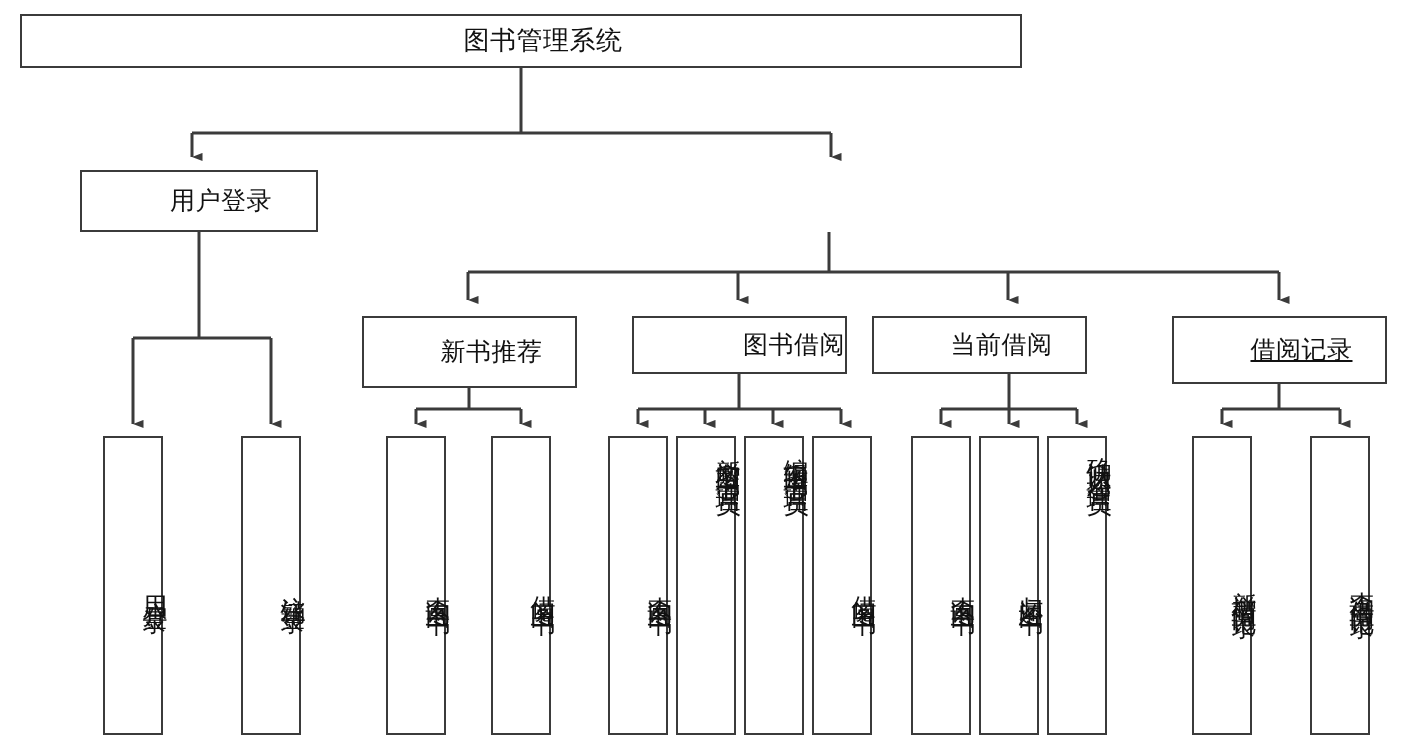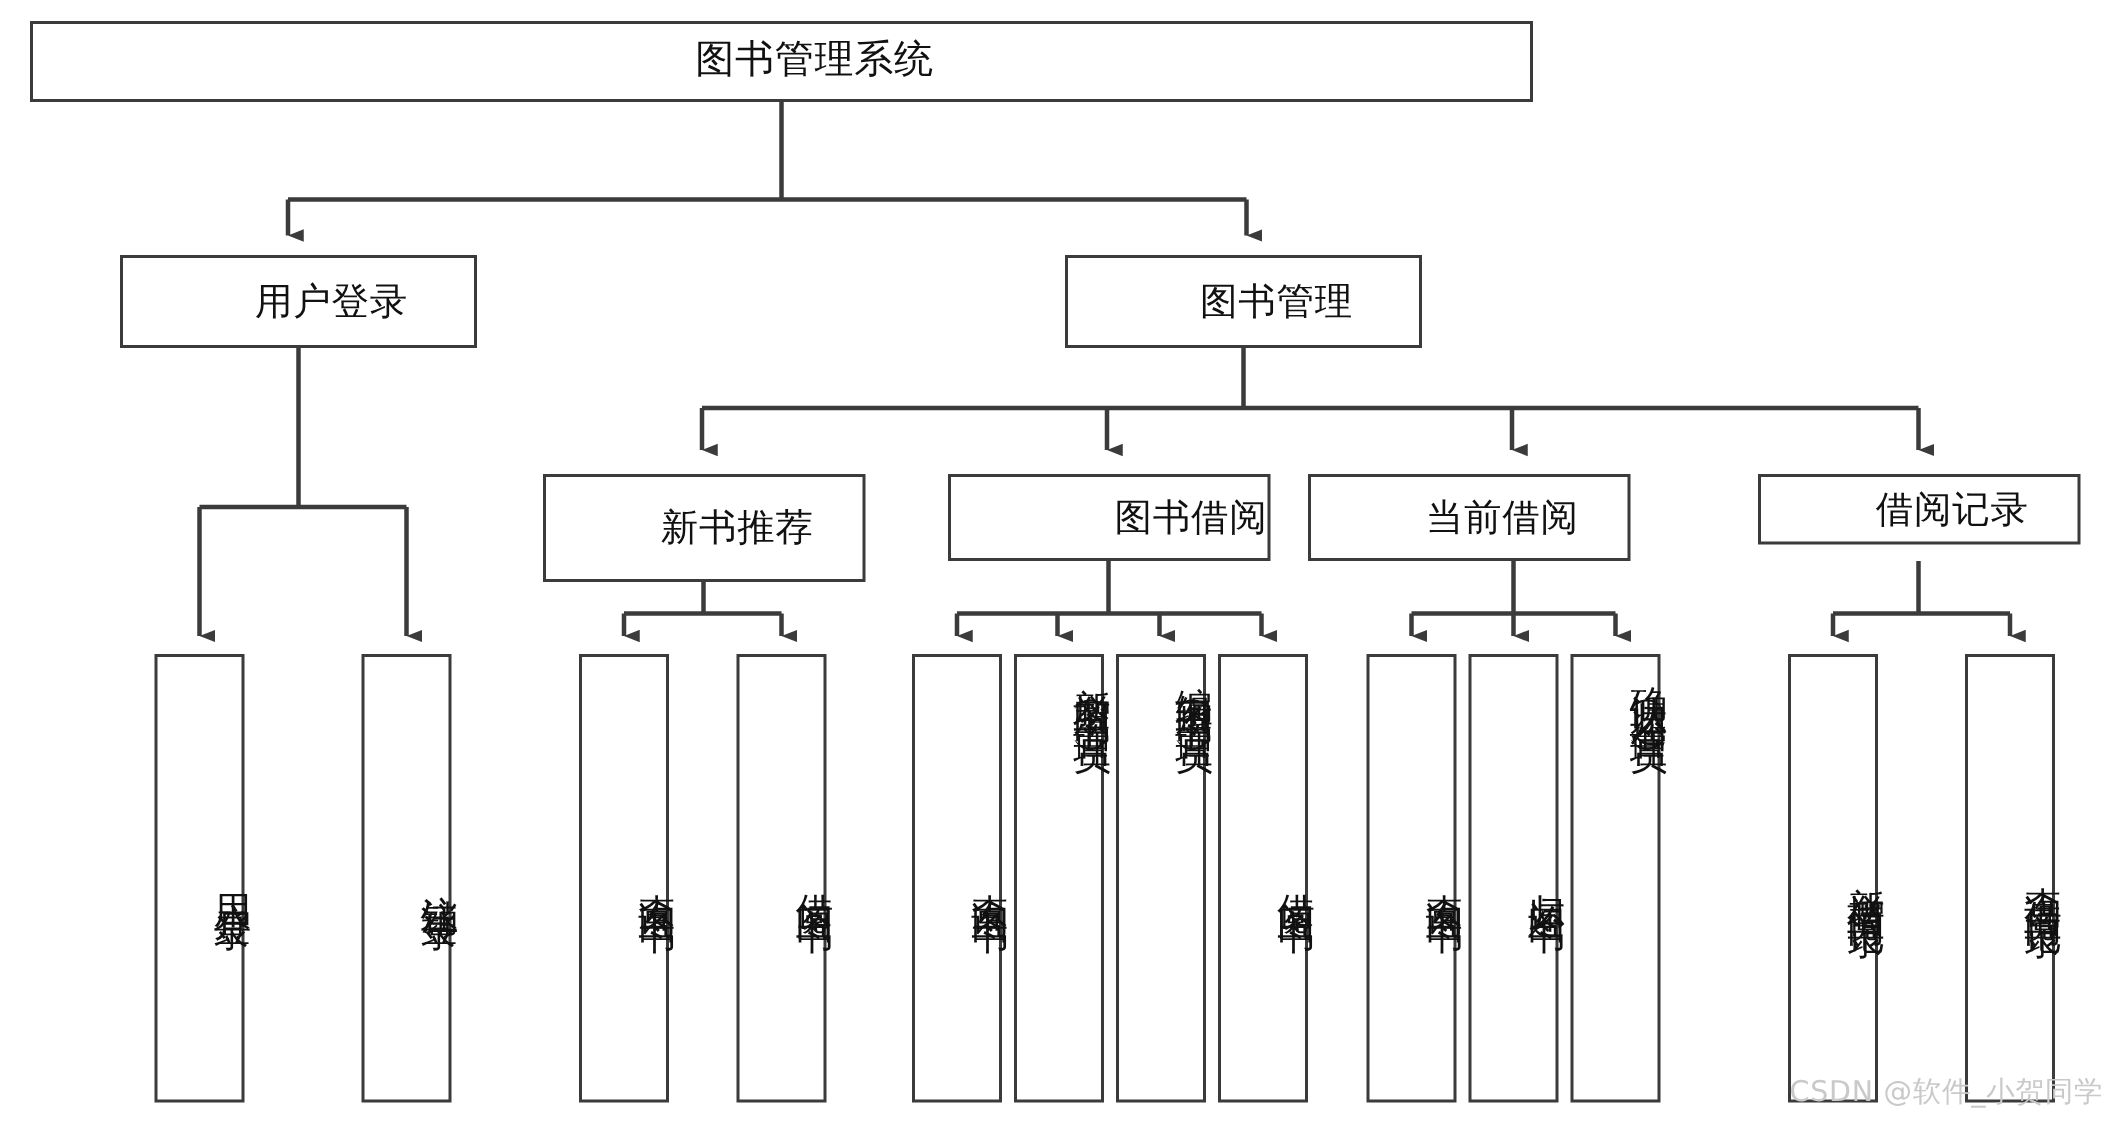--- a/index.html
+++ b/index.html
@@ -135,34 +135,31 @@
     </g>
   </svg>
 
   <div class="node horiz root" style="left:20px; top:14px; width:1002px; height:54px;">
     <span class="label">图书管理系统</span>
   </div>
 
   <div class="node horiz" style="left:80px; top:170px; width:238px; height:62px;">
     <span class="label">用户登录</span>
   </div>
-  <div class="node horiz" style="left:710px; top:170px; width:238px; height:62px;">
-    <span class="label">图书管理</span>
-  </div>
 
   <div class="node horiz" style="left:362px; top:316px; width:215px; height:72px;">
     <span class="label">新书推荐</span>
   </div>
   <div class="node horiz" style="left:632px; top:316px; width:215px; height:58px;justify-content:flex-end;">
     <span class="label">图书借阅</span>
   </div>
   <div class="node horiz" style="left:872px; top:316px; width:215px; height:58px;">
     <span class="label">当前借阅</span>
   </div>
-  <div class="node horiz" style="left:1172px; top:316px; width:215px; height:47px;">
+  <div class="node horiz" style="left:1172px; top:316px; width:215px; height:68px;text-decoration:underline;">
     <span class="label">借阅记录</span>
   </div>
 
   <div class="node vert align-center" style="left:103px; top:436px; width:60px; height:299px;">
     <span class="label">用户登录</span>
   </div>
   <div class="node vert align-center" style="left:241px; top:436px; width:60px; height:299px;">
     <span class="label">注销登录</span>
   </div>
 
@@ -196,15 +193,14 @@
     <span class="label">确认归还（管理员）</span>
   </div>
 
   <div class="node vert align-center" style="left:1192px; top:436px; width:60px; height:299px;">
     <span class="label">新增借阅记录</span>
   </div>
   <div class="node vert align-center" style="left:1310px; top:436px; width:60px; height:299px;">
     <span class="label">查询借阅记录</span>
   </div>
 
-  <div class="watermark" style="left:1193px; top:715px;">CSDN @软件_小贺同学</div>
 
 </div>
 
 </body></html>

